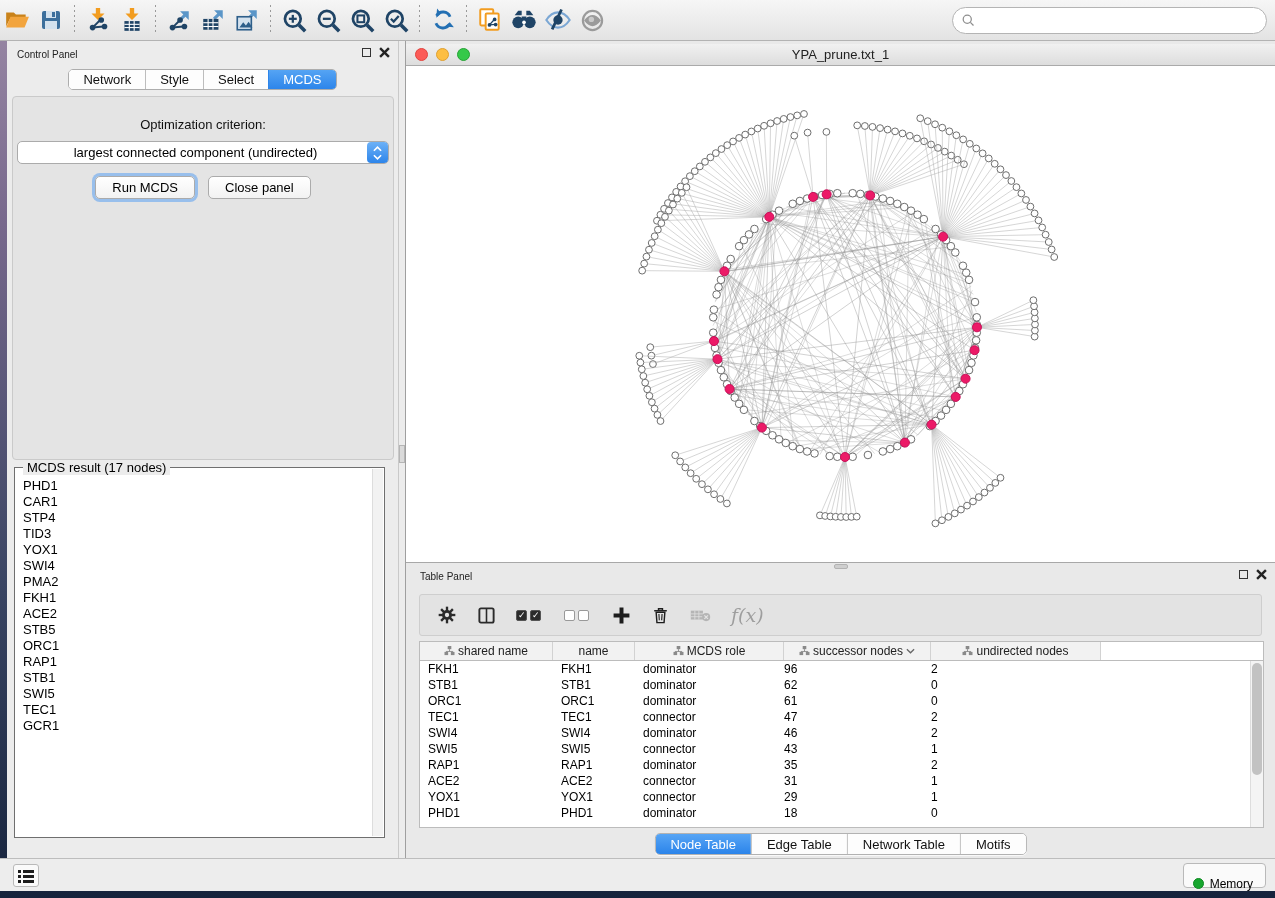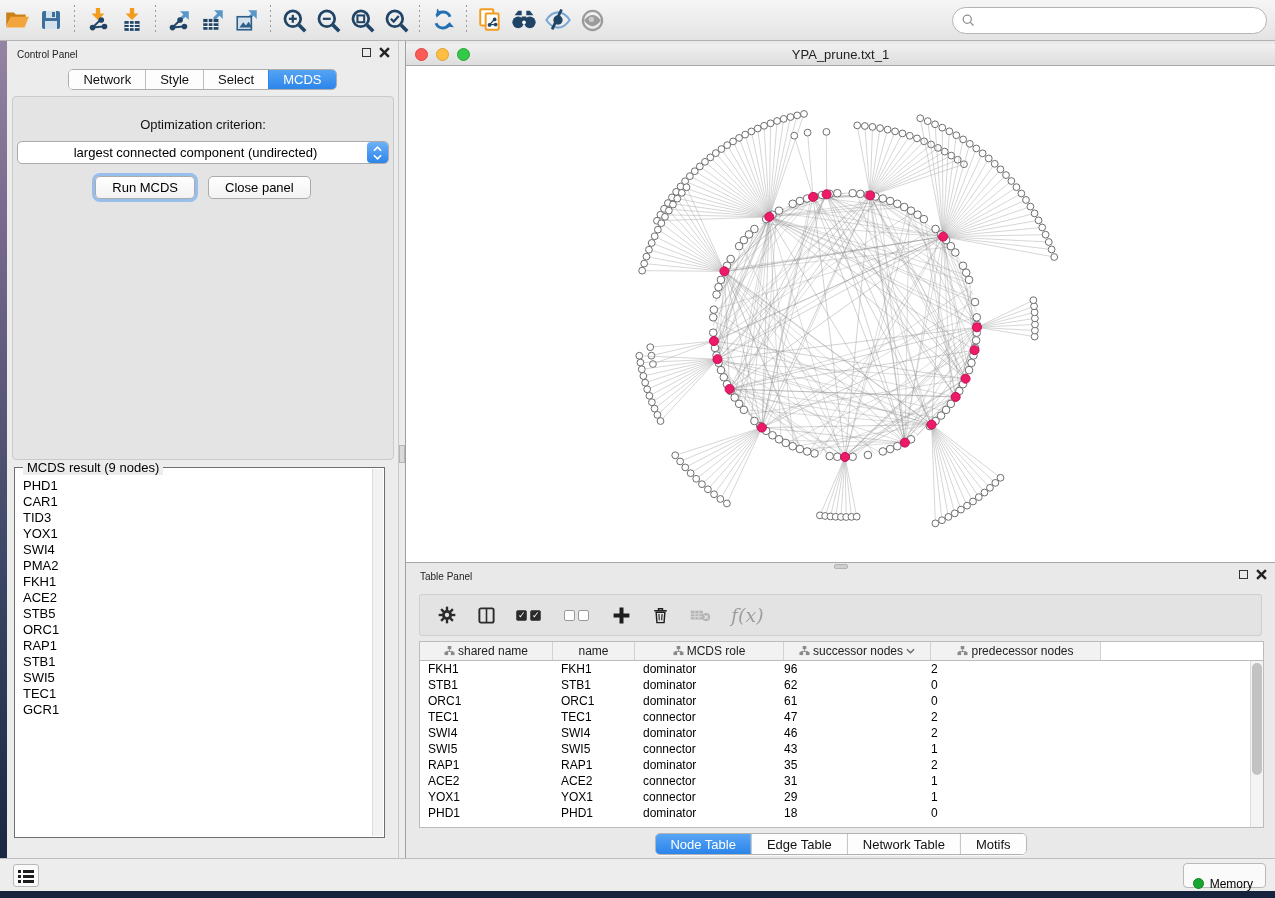--- a/index.html
+++ b/index.html
@@ -324,24 +324,25 @@
             <path d="M1 1l4 4 4-4" fill="none" stroke="#fff" stroke-width="1.8"></path>
           </svg>
       </span>
     </div>
     <div class="btn-row">
       <button class="mac-btn focus">Run MCDS</button>
       <button class="mac-btn">Close panel</button>
     </div>
   </div>
   <div class="groupbox">
-    <span class="legend">MCDS result (9 nodes)</span>
+    <span class="legend">MCDS result (17 nodes)</span>
     <div class="mcds-list" id="mcds-list">
         <div class="item">PHD1</div>
         <div class="item">CAR1</div>
+        <div class="item">STP4</div>
         <div class="item">TID3</div>
         <div class="item">YOX1</div>
         <div class="item">SWI4</div>
         <div class="item">PMA2</div>
         <div class="item">FKH1</div>
         <div class="item">ACE2</div>
         <div class="item">STB5</div>
         <div class="item">ORC1</div>
         <div class="item">RAP1</div>
         <div class="item">STB1</div>
@@ -1084,21 +1085,21 @@
             </svg>
           </div>
           <div class="th" style="width: 170px;">
             <svg width="11" height="10" viewBox="0 0 12 11">
               <rect x="4" y="0" width="4" height="3.5" fill="#8a8a8a"></rect>
               <line x1="6" y1="3.5" x2="6" y2="6" stroke="#8a8a8a"></line>
               <line x1="2" y1="6" x2="10" y2="6" stroke="#8a8a8a"></line>
               <rect x="0.5" y="6.5" width="4" height="3.5" fill="#8a8a8a"></rect>
               <rect x="7.5" y="6.5" width="4" height="3.5" fill="#8a8a8a"></rect>
             </svg>
-            <span>predecessor nodes</span>
+            <span>undirected nodes</span>
           </div>
           <div class="th fill"></div>
         </div>
       <div class="tbody" id="node-rows">
           <div class="tr">
             <div class="td l" style="width: 133px;">FKH1</div>
             <div class="td l" style="width: 82px;">FKH1</div>
             <div class="td l" style="width: 149px;">dominator</div>
             <div class="td r" style="width: 147px; padding-right: 16px;">96</div>
             <div class="td r" style="width: 170px; padding-right: 12px;">2</div>

